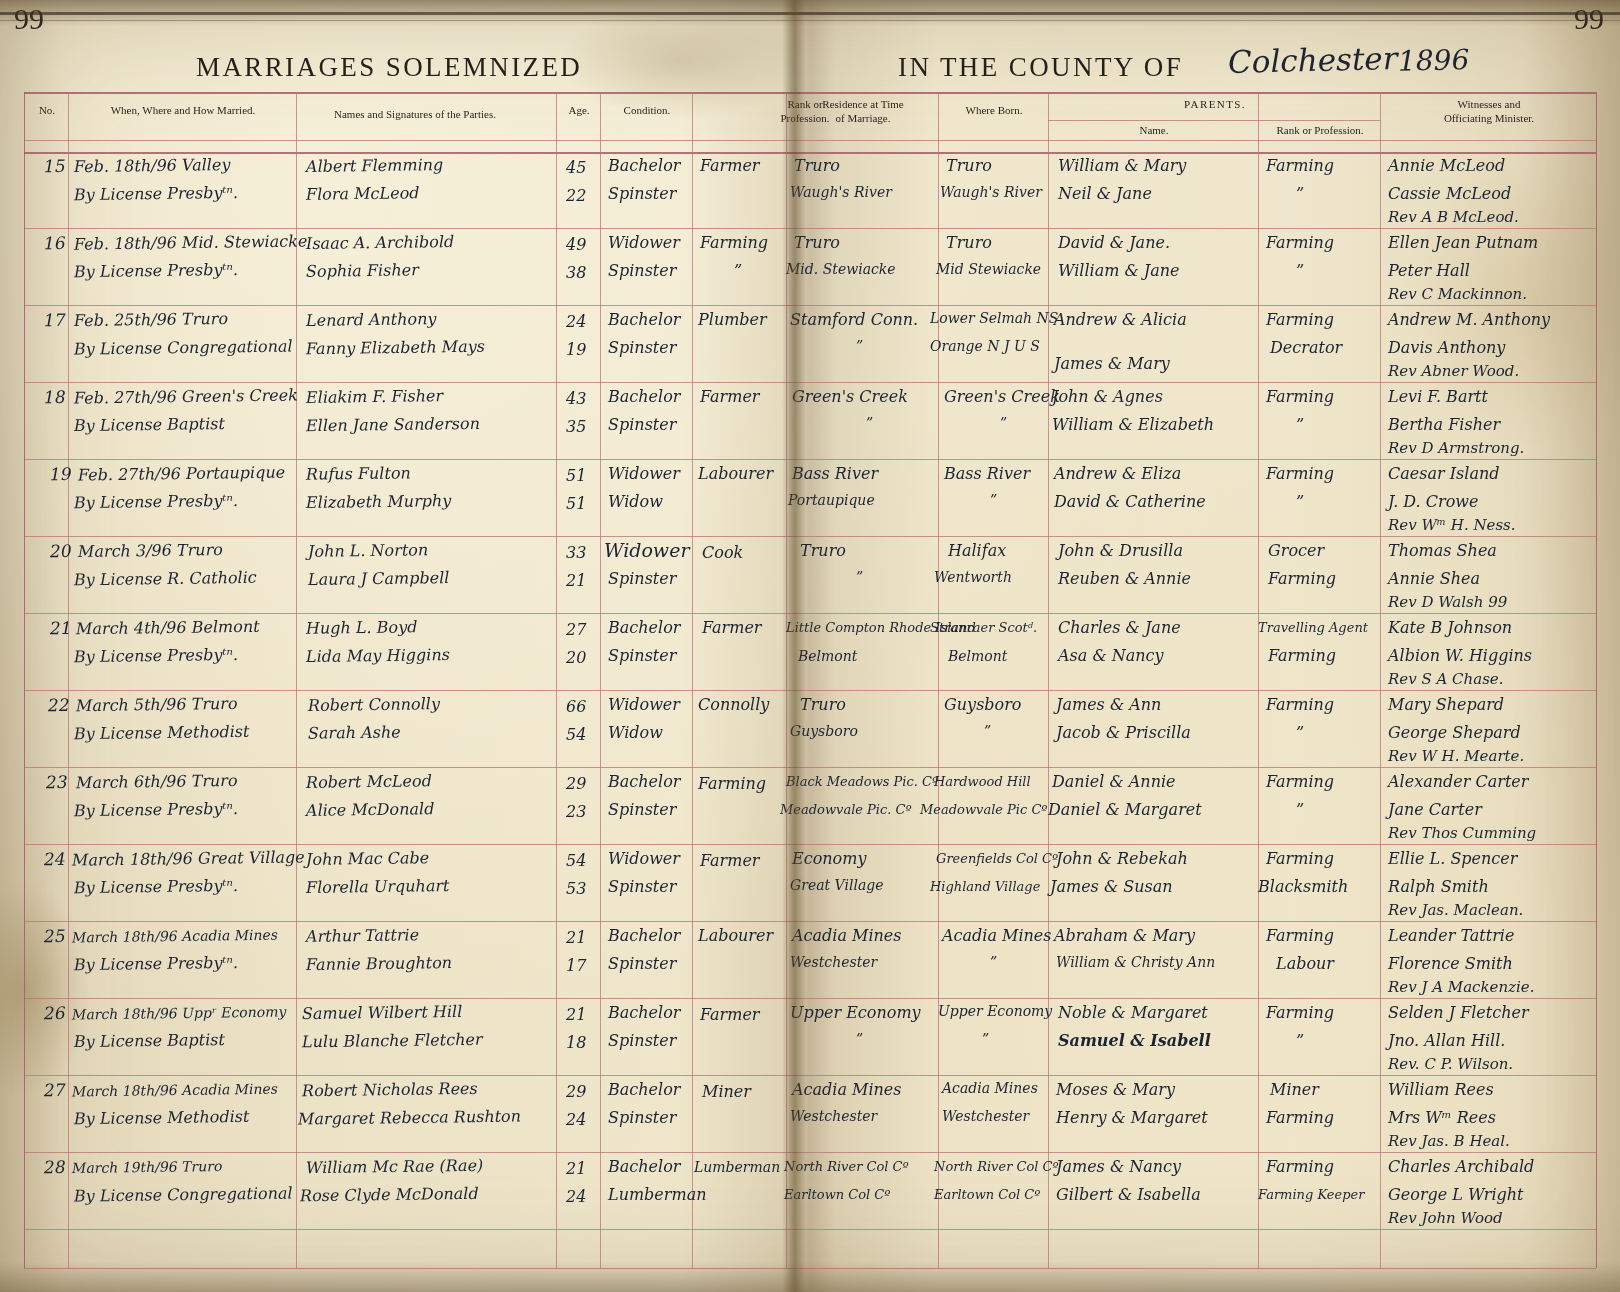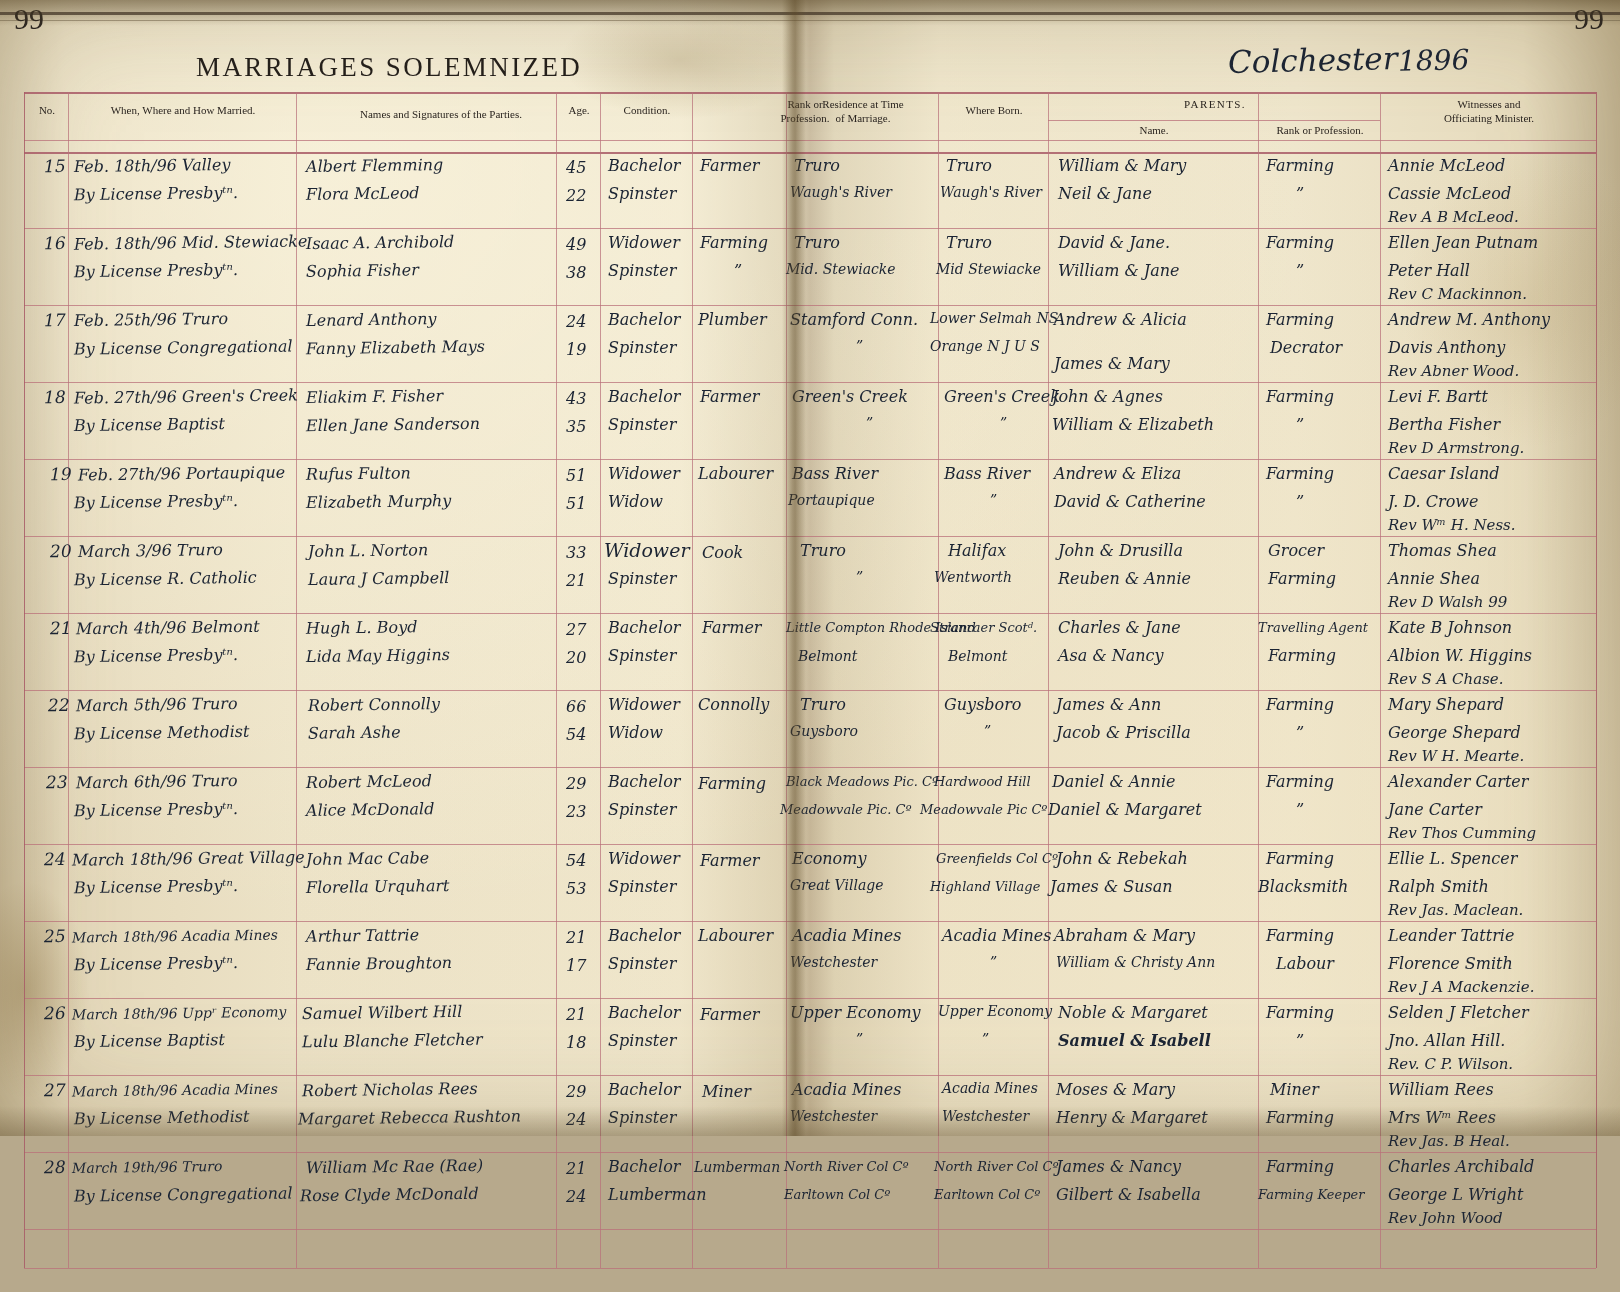--- a/index.html
+++ b/index.html
@@ -9,21 +9,21 @@
   }
   body {
     width: 1620px;
     height: 1292px;
     overflow: hidden;
     font-family: "Liberation Serif", serif;
   }
   #page {
     position: relative;
     width: 1620px;
-    height: 1136px;
+    height: 1292px;
     background:
       radial-gradient(ellipse at 20% 15%, rgba(255,250,230,0.55) 0%, rgba(255,250,230,0) 55%),
       radial-gradient(ellipse at 85% 80%, rgba(240,228,196,0.5) 0%, rgba(240,228,196,0) 60%),
       linear-gradient(90deg, #cdbf9e 0%, #e4d8ba 4%, #ece2c6 18%, #efe6cc 42%,
                       #d9cdae 48.5%, #b7a688 50%, #d6caab 51.5%, #ece2c6 58%,
                       #efe6cc 80%, #e6dbbd 94%, #c9bb9a 100%);
     box-shadow: inset 0 0 120px rgba(120,100,60,0.35);
   }
   
   #page:before {
@@ -177,20 +177,21 @@
   <div class="gutter"></div>
 
   <div class="stain" style="left:-40px; top:880px; width:130px; height:220px; background:radial-gradient(ellipse, rgba(120,92,40,0.30), rgba(120,92,40,0) 70%);"></div>
   <div class="stain" style="left:1400px; top:150px; width:260px; height:300px; background:radial-gradient(ellipse, rgba(150,120,60,0.16), rgba(150,120,60,0) 70%);"></div>
   <div class="stain" style="left:560px; top:0px; width:240px; height:120px; background:radial-gradient(ellipse, rgba(130,105,55,0.25), rgba(130,105,55,0) 70%);"></div>
 
   <div class="folio left">99</div>
   <div class="folio right">99</div>
 
   <div class="heading left">MARRIAGES  SOLEMNIZED</div>
+  <div class="heading right">IN THE COUNTY OF</div>
   <div class="county-script">Colchester</div>
   <div class="county-year">1896</div>
 
   <div class="rule-h strong" style="top:92px;"></div>
   <div class="rule-h" style="top:140px;"></div>
   <div class="rule-h strong" style="top:152px;"></div>
 
   <div class="rule-h" style="top:228px;"></div>
   <div class="rule-h" style="top:305px;"></div>
   <div class="rule-h" style="top:382px;"></div>
@@ -216,21 +217,21 @@
   <div class="rule-v" style="left:786px;"></div>
   <div class="rule-v" style="left:938px;"></div>
   <div class="rule-v" style="left:1048px;"></div>
   <div class="rule-v" style="left:1258px;"></div>
   <div class="rule-v" style="left:1380px;"></div>
   <div class="rule-v edge" style="left:1596px;"></div>
   <div class="rule-h" style="top:120px; left:1048px; width:332px;"></div>
 
   <div class="colhead" style="left:26px; top:104px; width:42px;">No.</div>
   <div class="colhead" style="left:70px; top:104px; width:226px;">When, Where and How Married.</div>
-  <div class="colhead" style="left:312px; top:108px; width:258px;">Names and Signatures of the Parties.</div>
+  <div class="colhead" style="left:286px; top:108px; width:258px;">Names and Signatures of the Parties.</div>
   <div class="colhead" style="left:558px; top:104px; width:42px;">Age.</div>
   <div class="colhead" style="left:602px; top:104px; width:90px;">Condition.</div>
   <div class="colhead" style="left:718px; top:98px; width:92px; white-space:pre-line;padding-left:41px;">Rank or
 Profession.</div>
   <div class="colhead" style="left:788px; top:98px; width:150px; white-space:pre-line;">Residence at Time
 of Marriage.</div>
   <div class="colhead" style="left:940px; top:104px; width:108px;">Where Born.</div>
   <div class="colhead" style="left:1050px; top:98px; width:330px; letter-spacing:1.4px;">PARENTS.</div>
   <div class="colhead" style="left:1050px; top:124px; width:208px;">Name.</div>
   <div class="colhead" style="left:1260px; top:124px; width:120px;">Rank or Profession.</div>

